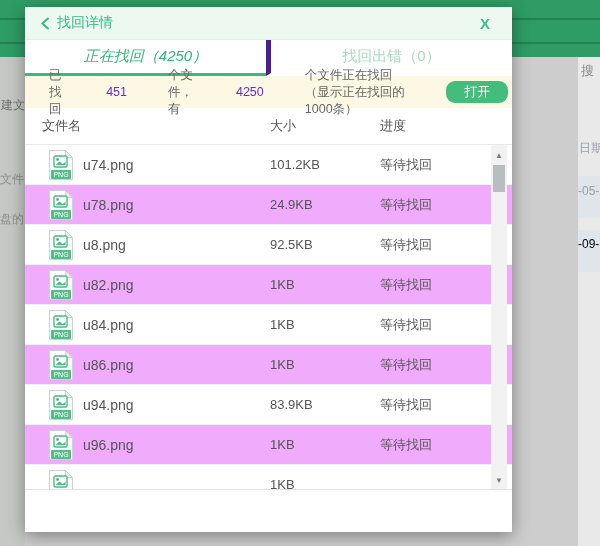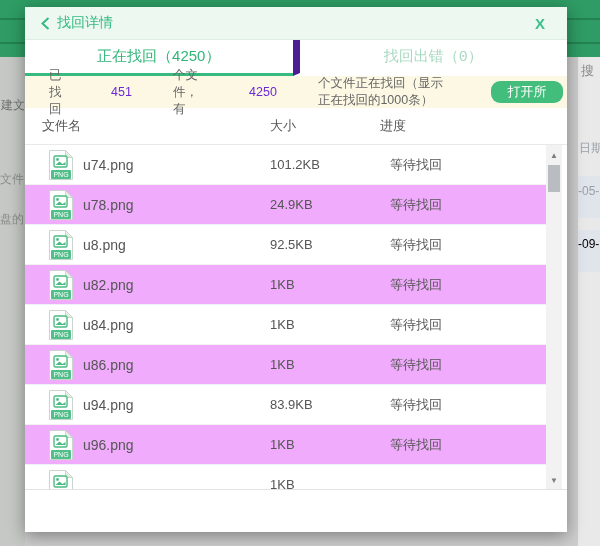--- a/index.html
+++ b/index.html
@@ -17,34 +17,34 @@
   .bg-txt { position:absolute; color:#8a8f8c; font-size:12px; white-space:nowrap; }
   .bt-jianwen { left:1px;  top:66px;  color:#6f736f;margin-top:31px; }
   .bt-wenjian { left:0;    top:171px; }
   .bt-pande   { left:0;    top:211px; }
   .bt-sou     { left:581px; top:62px;  color:#8a8a8a; font-size:13px; }
   .bt-riqi    { left:579px; top:140px; color:#9aa0a8; }
   .bt-d05     { left:578px; top:184px; color:#9aa0a8; }
   .bt-d09     { left:578px; top:237px; color:#000000; }
 
   
-  .modal { position:absolute; left:25px; top:7px; width:542px; height:525px; background:#fff;
+  .modal { position:absolute; left:25px; top:7px; width:487px; height:525px; background:#fff;
            box-shadow:0 4px 16px rgba(0,0,0,.38); display:flex; flex-direction:column; }
 
   .m-header { height:33px; flex:0 0 33px; background:#edf8f1; border-bottom:1px solid #ddeee4;
               display:flex; align-items:center; padding:0 16px; }
   .back { display:flex; align-items:center; gap:7px; color:#33ba80; font-size:14px; cursor:pointer; }
   .back svg { display:block; }
   .m-close { margin-left:auto; color:#3cc18a; font-size:15px; font-weight:bold; cursor:pointer; padding:0 6px; }
 
   .tabs { height:36px; flex:0 0 36px; display:flex; background:#fff; }
   .tab { flex:1; display:flex; align-items:center; justify-content:center; font-size:15px;
          color:#a9d9c2; cursor:pointer; border-bottom:3px solid transparent; }
-  .tab.active { color:#2fb578; border-bottom-color:#36ba7d; }
-  .tab + .tab { border-left:7px solid #4c1d95;font-family:Liberation Mono, monospace; }
+  .tab.active { color:#2fb578; border-bottom-color:#36ba7d;font-style:italic; }
+  .tab + .tab { border-left:5px solid #4c1d95; }
 
   .infobar { height:32px; flex:0 0 32px; background:#fcf8e3; display:flex; align-items:center;
              padding:0 4px 0 24px; font-size:12.5px; color:#666;gap:38px; }
   .infobar .num { color:#6d28d9; padding:0 3px; }
   .open-dir { margin-left:auto; background:#43bd7c; color:#fff; border:none; border-radius:9px;
               font-size:13px; padding:0 14px; height:22px; line-height:22px; cursor:pointer;
               font-family:inherit; }
 
   .thead { height:37px; flex:0 0 37px; display:flex; align-items:center; font-size:13px; color:#555;
            border-bottom:1px solid #e9e9e9; position:relative;padding-left:44px; }
@@ -53,21 +53,21 @@
   .th-prog { position:absolute; left:355px; }
 
   .list { flex:0 0 345px; height:345px; position:relative; overflow:hidden; border-bottom:1px solid #e3e3e3; }
   .rows { position:absolute; left:0; top:0; width:532px; }
   .row { height:40px; display:flex; align-items:center; position:relative; border-bottom:1px solid #f2f2f2;
          background:#fff; cursor:default; }
   .row.alt { background:#f0abfc; border-bottom-color:#edf2f9; }
   .ficon { position:absolute; left:23px; top:4px; width:26px; height:32px; }
   .fname { position:absolute; left:58px; font-size:14px; color:#555; }
   .fsize { position:absolute; left:245px; font-size:13px; color:#555; }
-  .fstatus { position:absolute; left:365px; font-size:13px; color:#555; }
+  .fstatus { position:absolute; left:355px; font-size:13px; color:#555; }
 
   
   .sbar { position:absolute; right:5px; top:0; width:16px; height:345px; background:#f2f2f2; }
   .sbtn { position:absolute; left:0; width:16px; height:16px; display:flex; align-items:center;
           justify-content:center; color:#7c7c7c; font-size:8px; cursor:pointer; }
   .sbtn.up { top:2px; } .sbtn.down { bottom:2px; }
   .sthumb { position:absolute; left:2px; top:20px; width:12px; height:27px; background:#b9bdc1; cursor:pointer; }
 
   .m-footer { flex:1; display:flex; align-items:center; justify-content:flex-end; padding-right:38px; gap:5px; }
   .faq { color:#2db87a; font-size:14px; text-decoration:underline; cursor:pointer; }

